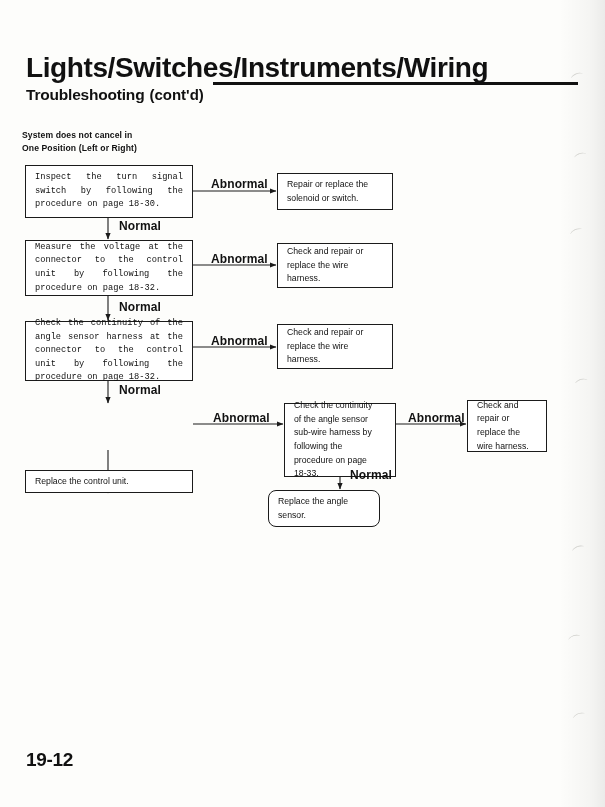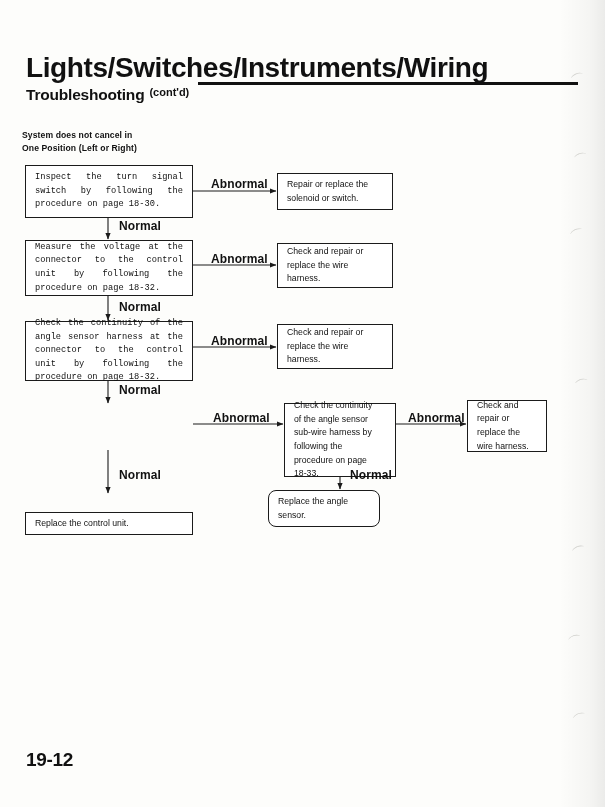--- a/index.html
+++ b/index.html
@@ -57,21 +57,21 @@
     display: flex;
     align-items: flex-start;
   }
   #header-subtitle {
     font-size: 15.5px;
     font-weight: bold;
     letter-spacing: -0.2px;
     white-space: nowrap;
   }
   #header-contd {
-    font-size: 11px;
+    font-size: 15px;
     font-weight: bold;
     margin-left: 5px;
     white-space: nowrap;
   }
   #header-rule {
     flex: 1 1 auto;
     height: 3px;
     background: #111111;
     margin-left: 9px;
     position: relative;
@@ -255,21 +255,21 @@
       <div class="txt">Check and
 repair or
 replace the
 wire harness.</div>
     </div>
 
     <div class="edge-label" style="left:119px; top:468px;">Normal</div>
 
     <div class="edge-label" style="left:350px; top:468px;">Normal</div>
 
-    <div class="box" id="box-5" style="left:25px; top:512px; width:168px; height:23px;">
+    <div class="box" id="box-5" style="left:25px; top:470px; width:168px; height:23px;">
       <div class="txt">Replace the control unit.</div>
     </div>
 
     <div class="box" id="box-5c" style="left:268px; top:490px; width:112px; height:37px;border-radius:8px;">
       <div class="txt">Replace the angle
 sensor.</div>
     </div>
 
   </div>
 

